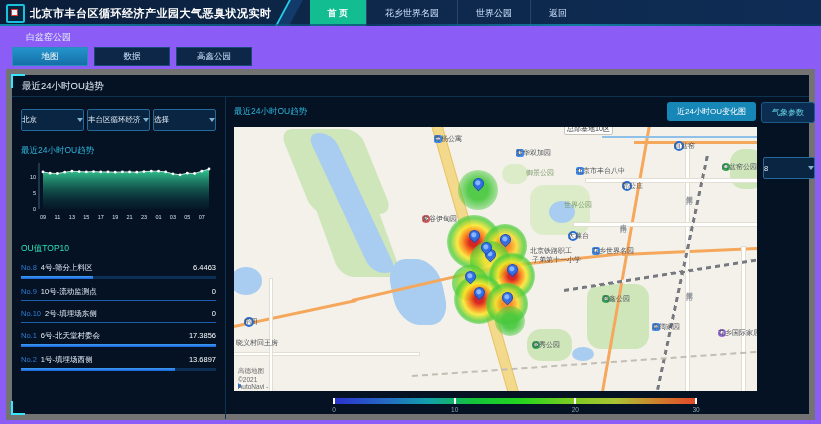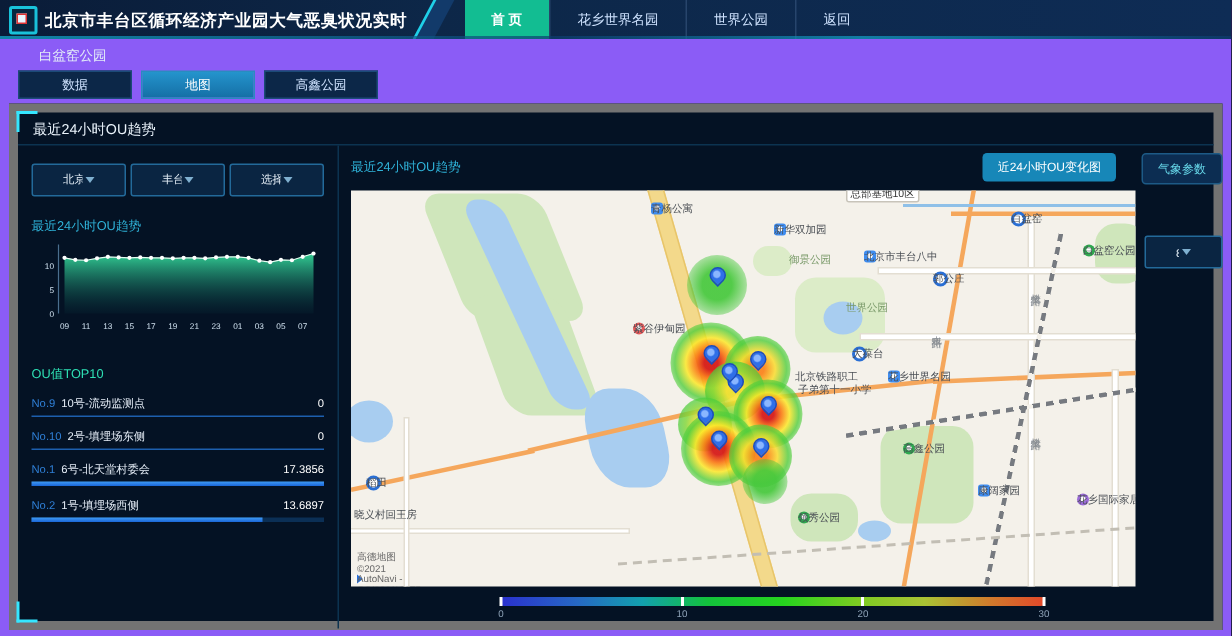--- a/index.html
+++ b/index.html
@@ -28,41 +28,41 @@
   
   .main-panel{position:relative;margin:3px 6px 0 6px;height:351px;border:6px solid #737373;background:#041224;box-sizing:border-box;}
   .main-panel::before{content:'';position:absolute;top:-1px;left:-1px;width:12px;height:12px;border-top:2px solid #35e6ff;border-left:2px solid #35e6ff;}
   .main-panel::after{content:'';position:absolute;bottom:-1px;left:-1px;width:12px;height:12px;border-bottom:2px solid #35e6ff;border-left:2px solid #35e6ff;}
   .panel-title{font-size:9.5px;color:#eaf3fb;padding:5px 0 3px 10px;}
   .content{display:flex;border-top:1px solid #0c3350;height:322px;}
 
   
   .left-col{width:214px;box-sizing:border-box;border-right:1px solid #0c3350;padding:0 9px;}
   .filters{display:flex;gap:3px;margin-top:12px;}
-  .dd{flex:1;height:20px;background:#0a2542;border:1px solid #236a9a;border-radius:2px;display:flex;align-items:center;justify-content:space-between;padding:0 20px;cursor:pointer;min-width:0;}
+  .dd{flex:1;height:20px;background:#0a2542;border:1px solid #236a9a;border-radius:2px;display:flex;align-items:center;justify-content:space-between;padding:0 0;cursor:pointer;min-width:0;}
   .dd-val{font-size:7.5px;color:#e8f2fa;white-space:nowrap;overflow:hidden;}
   .chev{width:0;height:0;border-left:3px solid transparent;border-right:3px solid transparent;border-top:4px solid #7fb0d0;flex:0 0 auto;margin-left:2px;}
   .chart-title{margin-top:14px;font-size:8.5px;color:#2fb3d9;}
   .toplist-title{margin-top:8px;font-size:8.5px;color:#2ee0b4;}
   .trow{margin-top:8px;}
   .trow-line{display:flex;align-items:baseline;gap:4px;font-size:7.5px;}
   .trank{color:#2f7fd6;flex:0 0 auto;}
   .tname{color:#e6eef8;flex:1;white-space:nowrap;overflow:hidden;}
   .tval{color:#fff;flex:0 0 auto;}
   .tbar{margin-top:3px;height:3px;background:#0b2f55;position:relative;}
   .tbar .fill{display:block;height:100%;background:linear-gradient(180deg,#3f9bf5,#1a66d8);}
   .tbar.zero{height:1px;background:#1d5fae;}
 
   
   .right-col{flex:1;position:relative;padding:0 6px 0 8px;}
   .map-header{display:flex;align-items:center;height:30px;}
   .map-title{font-size:8.5px;color:#2fb3d9;flex:1;}
   .btn{height:19px;display:flex;align-items:center;padding:0 10px;font-size:8px;border-radius:3px;cursor:pointer;}
   .btn.primary{background:#1787b8;color:#fff;}
-  .btn.secondary{background:#0c2d52;border:1px solid #1d5a86;color:#66d6e8;margin-left:17px;}
+  .btn.secondary{background:#0c2d52;border:1px solid #1d5a86;color:#66d6e8;margin-left:5px;}
   .map-row{display:flex;gap:6px;}
   .side{width:52px;}
   .side .dd{margin-top:30px;height:20px;}
 
   
   .map{position:relative;width:523px;height:264px;background:#f4f1ea;overflow:hidden;cursor:grab;}
   .map *{position:absolute;}
   .park{background:#cfe6bb;border-radius:14px;z-index:1;}
   .park.lt{background:#dcecc8;}
   .water{background:#a8cdf0;z-index:1;}
@@ -117,22 +117,22 @@
     <div class="nav">
         <div class="nav-item active">首 页</div>
         <div class="nav-item">花乡世界名园</div>
         <div class="nav-item">世界公园</div>
         <div class="nav-item">返回</div>
       </div>
   </div>
 
   <div class="pub-label">白盆窑公园</div>
   <div class="pub-tabs">
+      <div class="tab active">地图</div>
       <div class="tab">数据</div>
-      <div class="tab active">地图</div>
       <div class="tab">高鑫公园</div>
     </div>
 
   <div class="main-panel">
     <div class="panel-title">最近24小时OU趋势</div>
     <div class="content">
 
       <div class="left-col">
         <div class="filters">
             <div class="dd">
@@ -196,20 +196,30 @@
             <text x="123.0" y="62" text-anchor="middle" font-size="5.5" fill="#cfe0ee">23</text>
             <text x="137.5" y="62" text-anchor="middle" font-size="5.5" fill="#cfe0ee">01</text>
             <text x="151.9" y="62" text-anchor="middle" font-size="5.5" fill="#cfe0ee">03</text>
             <text x="166.3" y="62" text-anchor="middle" font-size="5.5" fill="#cfe0ee">05</text>
             <text x="180.8" y="62" text-anchor="middle" font-size="5.5" fill="#cfe0ee">07</text>
           </svg>
         <div class="toplist-title">OU值TOP10</div>
         <div class="toplist">
             <div class="trow">
               <div class="trow-line">
+                <span class="trank">No.8</span>
+                <span class="tname">4号-筛分上料区</span>
+                <span class="tval">6.4463</span>
+              </div>
+              <div class="tbar">
+                <span class="fill" style="width: 37%;"></span>
+              </div>
+            </div>
+            <div class="trow">
+              <div class="trow-line">
                 <span class="trank">No.9</span>
                 <span class="tname">10号-流动监测点</span>
                 <span class="tval">0</span>
               </div>
               <div class="tbar zero"></div>
             </div>
             <div class="trow">
               <div class="trow-line">
                 <span class="trank">No.10</span>
                 <span class="tname">2号-填埋场东侧</span>

